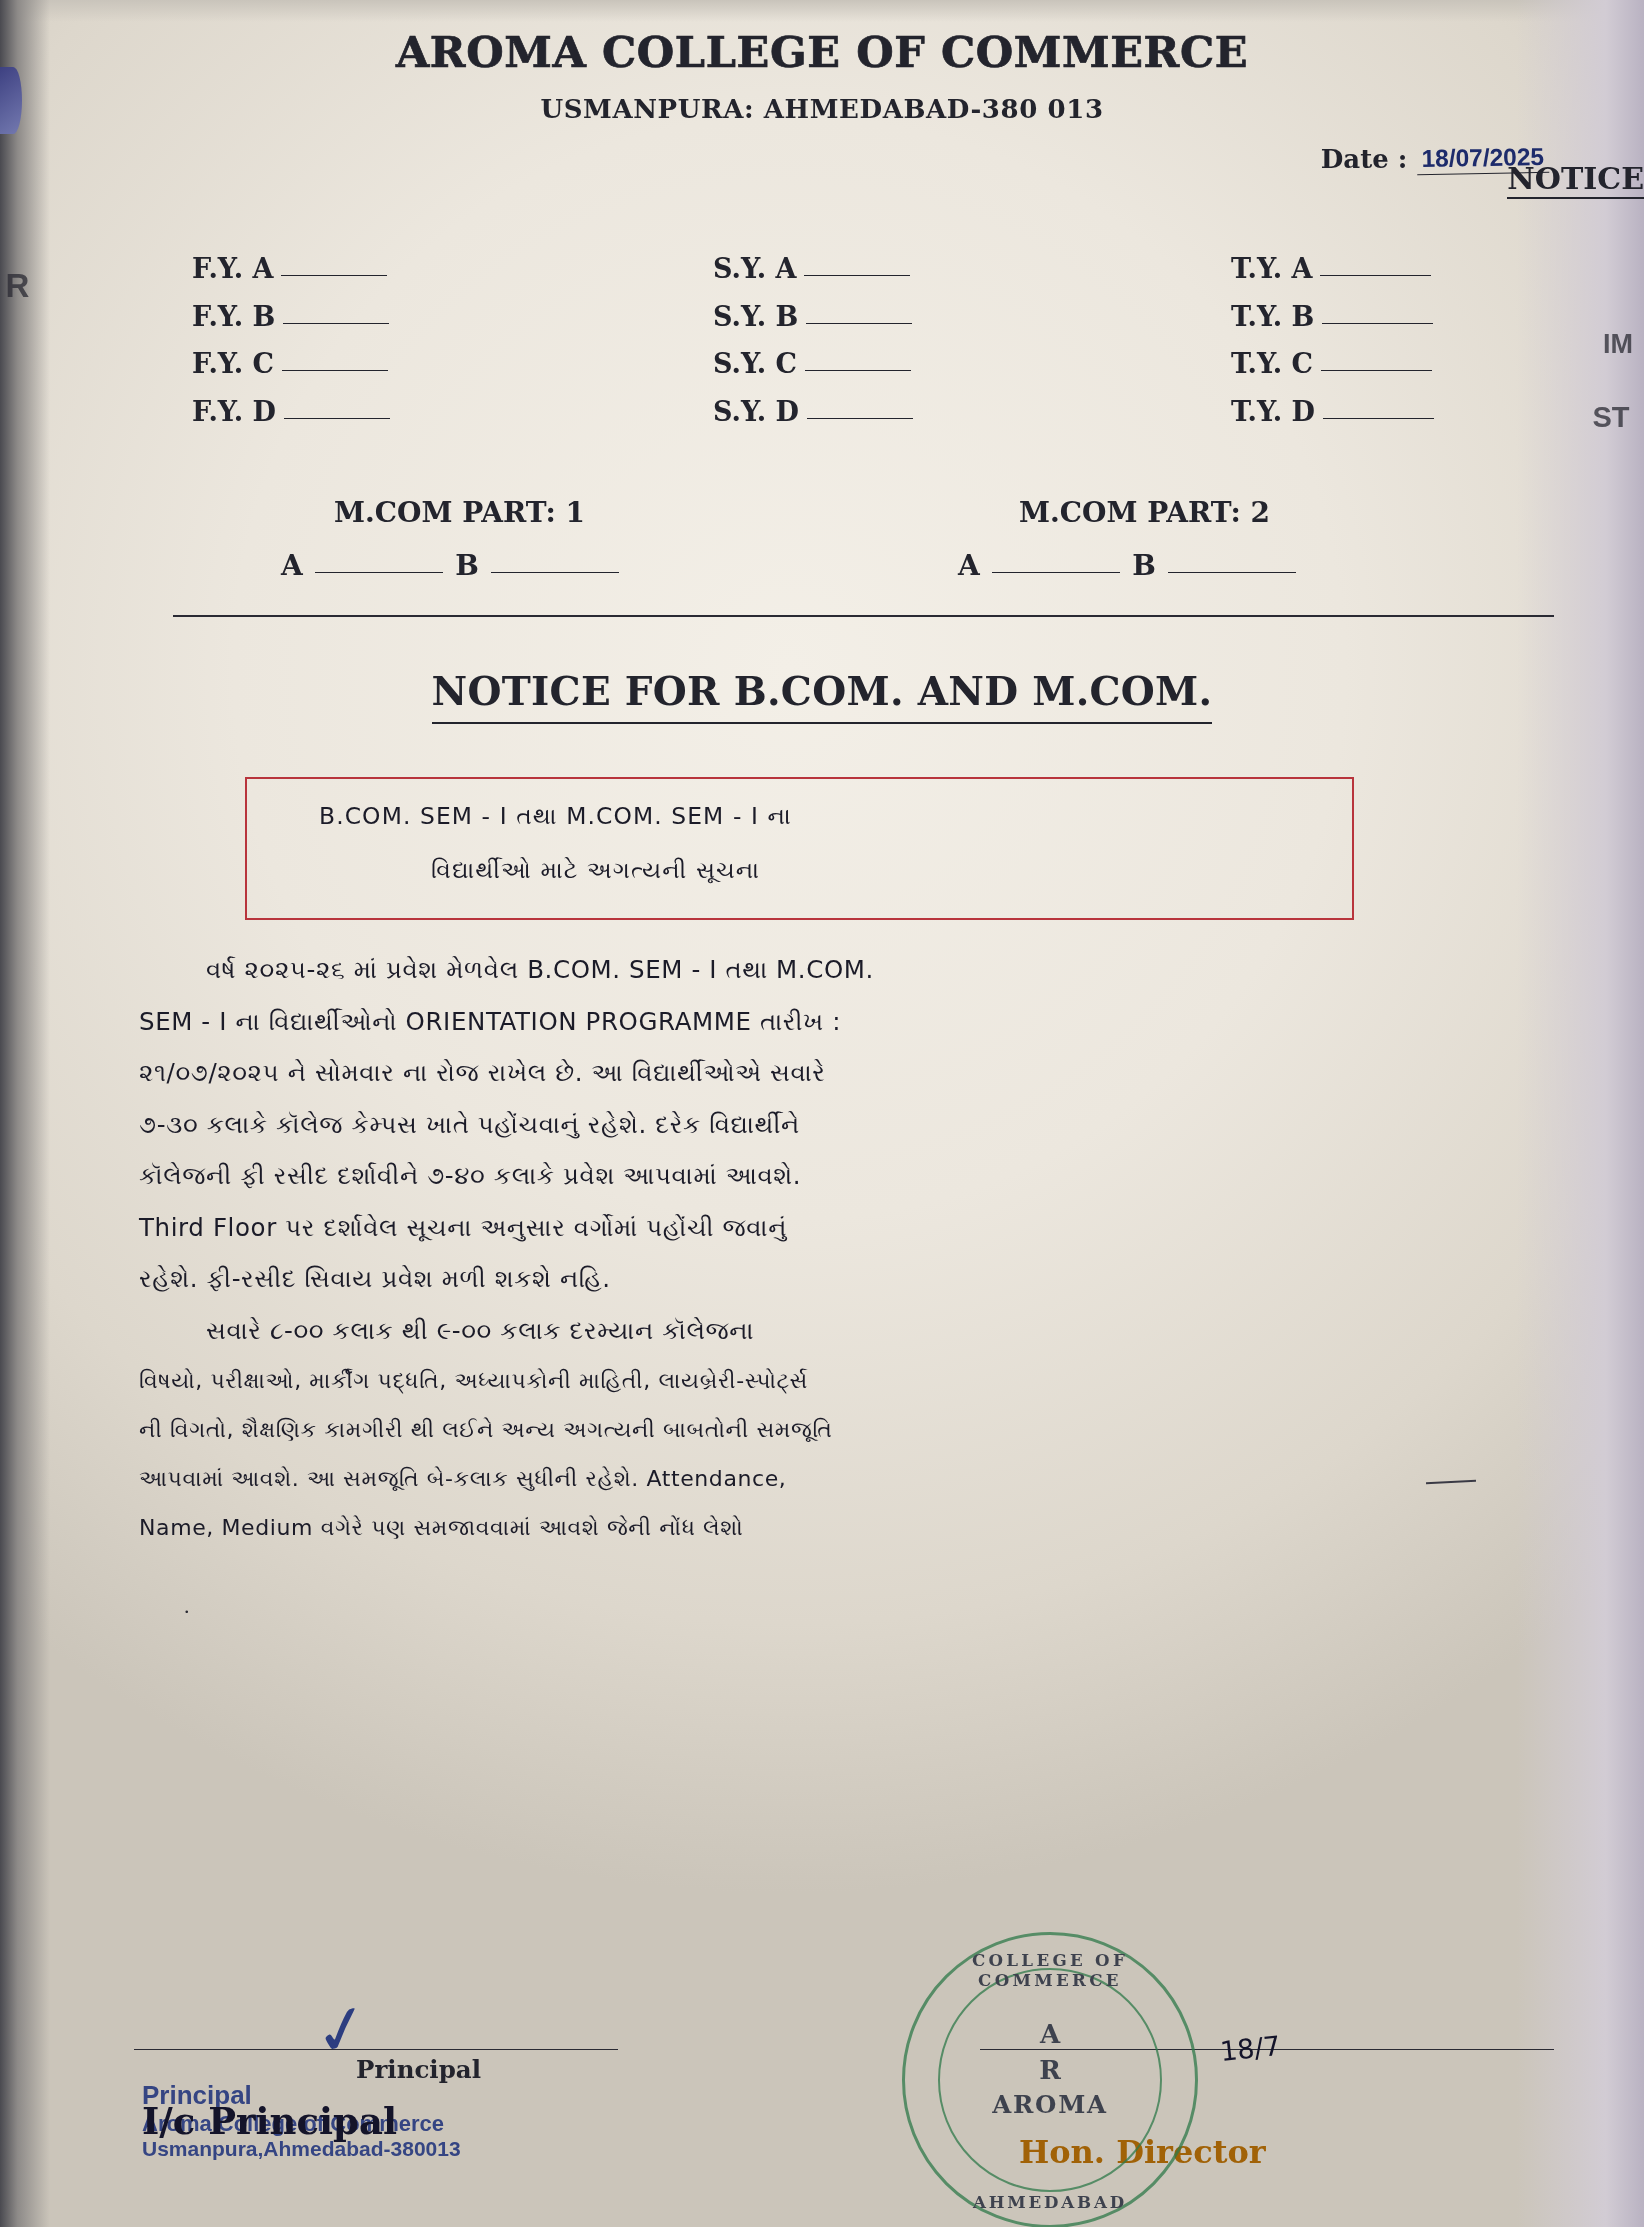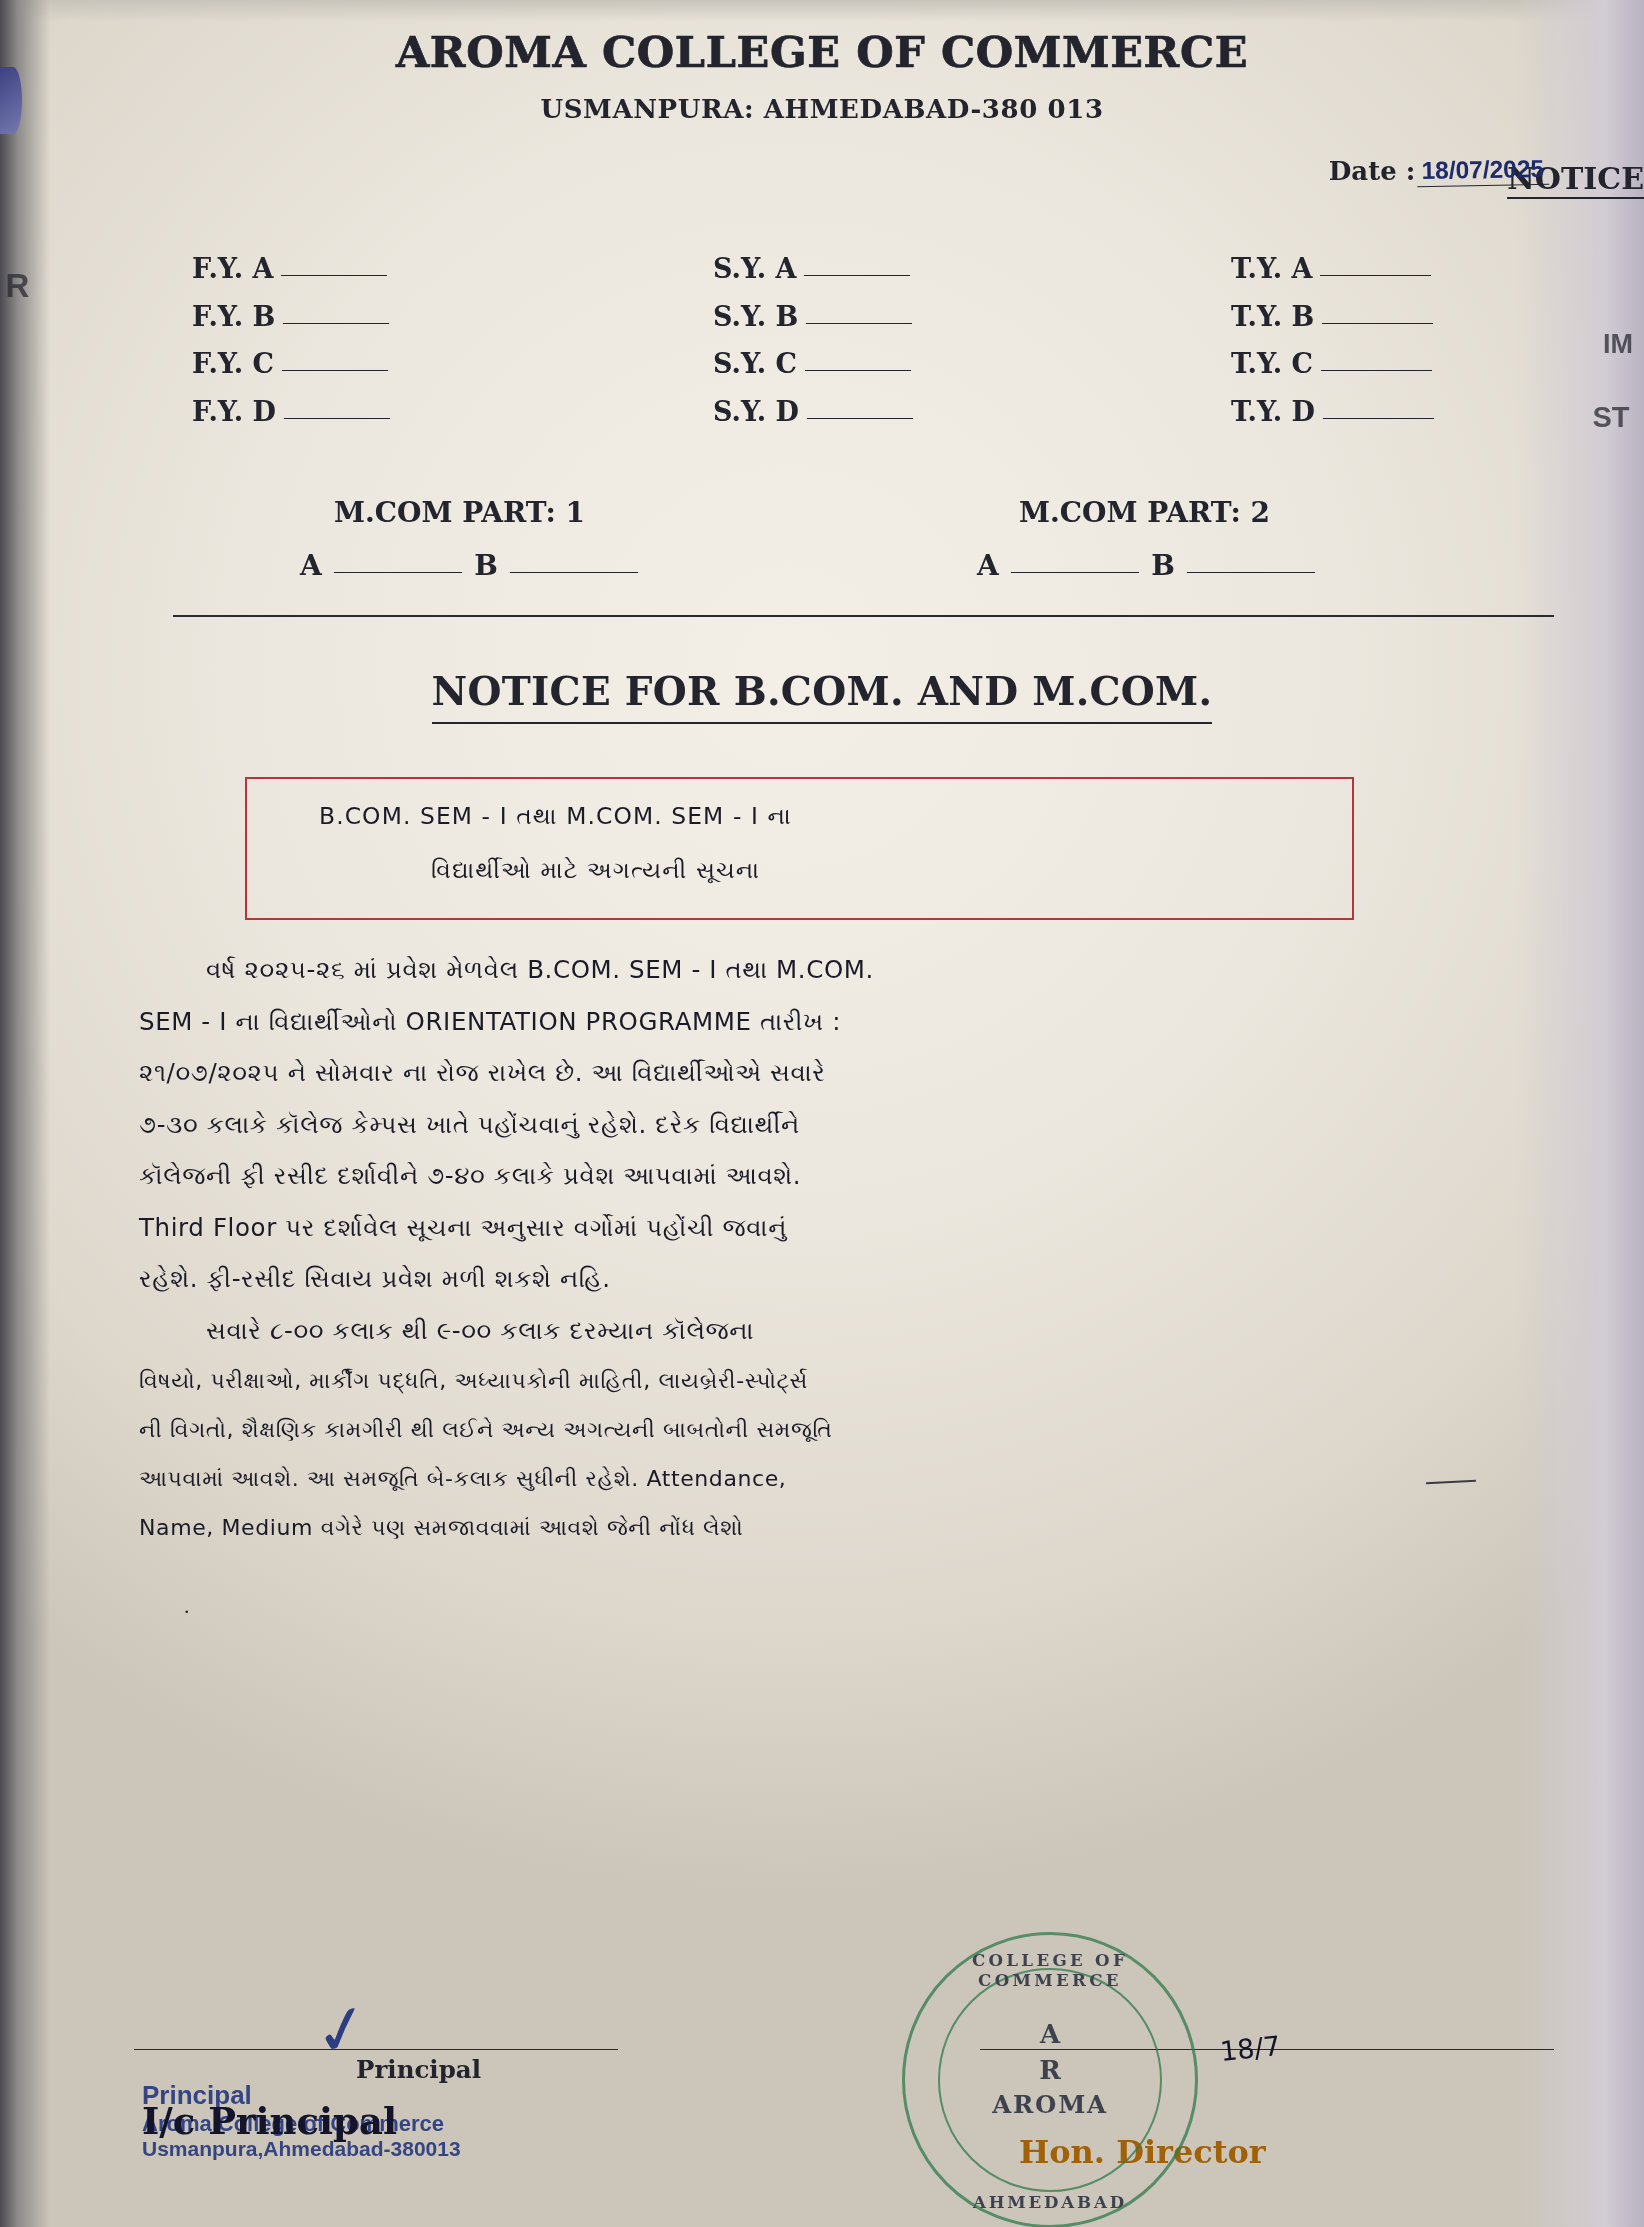--- a/index.html
+++ b/index.html
@@ -50,24 +50,24 @@
     -webkit-text-stroke:0.7px #23242d;
   }
   .head2{top:94px;font-size:26px;font-family:"DejaVu Serif", serif;}
   .notice-word{
     position:absolute;left:0;right:0;top:161px;text-align:right;
     font-size:30px;font-weight:bold;color:#23242d;
     font-family:"DejaVu Serif", serif;
   }
   .notice-word span{border-bottom:2.2px solid #23242d;padding-bottom:1.1px;}
   .date-row{
-    position:absolute;right:95px;top:156px;
+    position:absolute;right:95px;top:144px;
     font-size:26px;font-weight:bold;color:#22232c;
     font-family:"DejaVu Serif", serif;
-    display:flex;align-items:flex-end;gap:2px;
+    display:flex;align-items:flex-end;gap:10px;
   }
   .date-val{
     font-family:"Liberation Sans", sans-serif;
     font-size:24.5px;color:#1d2b6b;font-weight:bold;
     border-bottom:1.7px solid #23242d;padding:0 4.5px 1.1px 4.5px;
     transform:rotate(-1deg);
   }
 
   .cls-grid{position:absolute;top:253px;left:0;width:100%;height:234px;}
   .col{position:absolute;}
@@ -83,21 +83,21 @@
   .col-c .cls .ln{width:111px;}
 
   .mcom-row{
     position:absolute;top:496px;width:100%;
     font-size:28px;font-weight:bold;color:#23242d;
     font-family:"DejaVu Serif", serif;
   }
   .mcom-l{position:absolute;left:334px;}
   .mcom-r{position:absolute;left:1019px;}
   .ab-row{position:absolute;top:549px;width:100%;font-size:28px;font-weight:bold;color:#23242d;font-family:"DejaVu Serif", serif;}
-  .ab{position:absolute;white-space:nowrap;margin-left:19px;}
+  .ab{position:absolute;white-space:nowrap;}
   .ab .ln{display:inline-block;width:128px;border-bottom:1.7px solid #23242d;margin:0 12.3px;vertical-align:2.2px;}
   .ab1{left:281px;}
   .ab2{left:958px;}
 
   .hr-main{
     position:absolute;left:173px;top:615px;width:1381px;height:0;
     border-top:2.2px solid #2a2a33;
   }
 
   .notice-for{

